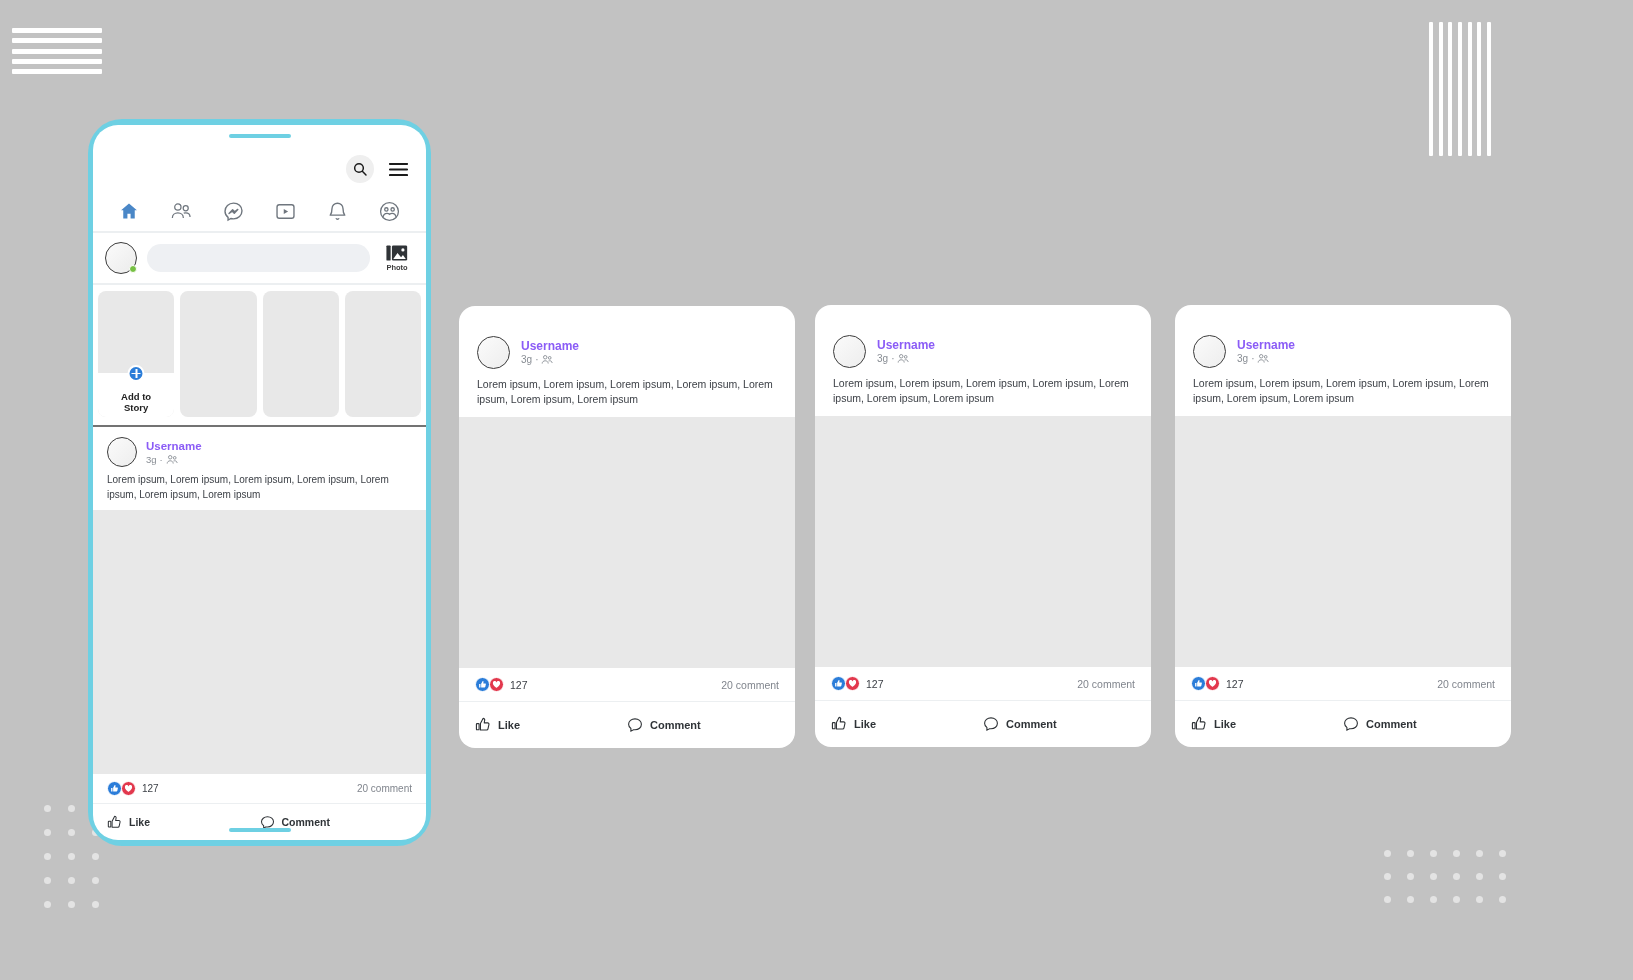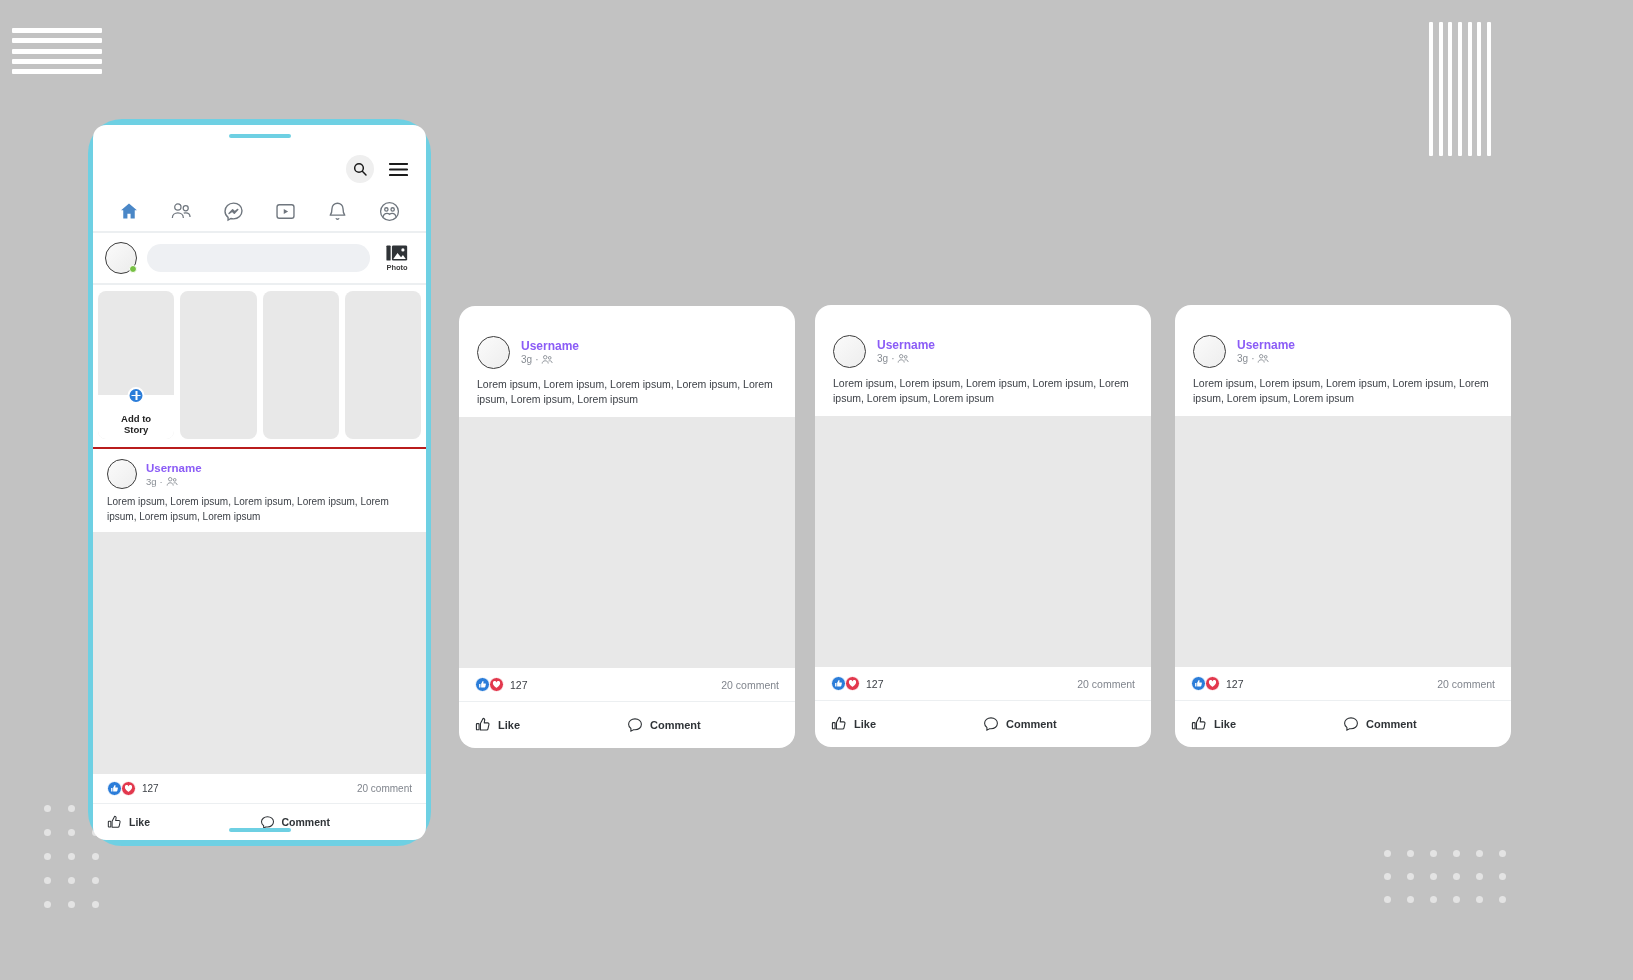--- a/index.html
+++ b/index.html
@@ -50,21 +50,21 @@
     position: absolute;
     left: 88px; top: 119px;
     width: 343px; height: 727px;
     background: #6ed0e3;
     border-radius: 34px;
     padding: 6px 5px;
   }
   .phone-screen {
     width: 100%; height: 100%;
     background: #fff;
-    border-radius: 13px;
+    border-radius: 25px;
     overflow: hidden;
     display: flex; flex-direction: column;
     position: relative;
   }
   .notch-bar {
     height: 22px; flex: none;
     display: flex; align-items: center; justify-content: center;
   }
   .notch-pill { width: 62px; height: 4px; border-radius: 3px; background: #6ed0e3; }
 
@@ -120,24 +120,24 @@
     font-family: "Liberation Sans", sans-serif; font-size: 11px;
     padding: 0 12px; color: #8a8f98;
   }
   .photo-btn {
     flex: none; width: 34px;
     display: flex; flex-direction: column; align-items: center; gap: 1px;
   }
   .photo-label { font-size: 7.5px; color: #3c3c3c; font-weight: 600; }
 
   .stories {
-    flex: none; height: 164px;
+    flex: none; height: 142px;
     display: flex; gap: 6px;
     padding: 6px 5px 8px 5px;
-    border-bottom: 2px solid #b91c1c;
+    border-bottom: 2px solid #737373;
   }
   .story {
     flex: 1; background: #e8e8e8; border-radius: 8px;
     position: relative; overflow: hidden;
   }
   .story-add {
     position: absolute; left: 0; right: 0; bottom: 0;
     height: 44px; background: #fff;
     display: flex; flex-direction: column; align-items: center;
     justify-content: flex-end; padding-bottom: 4px;

